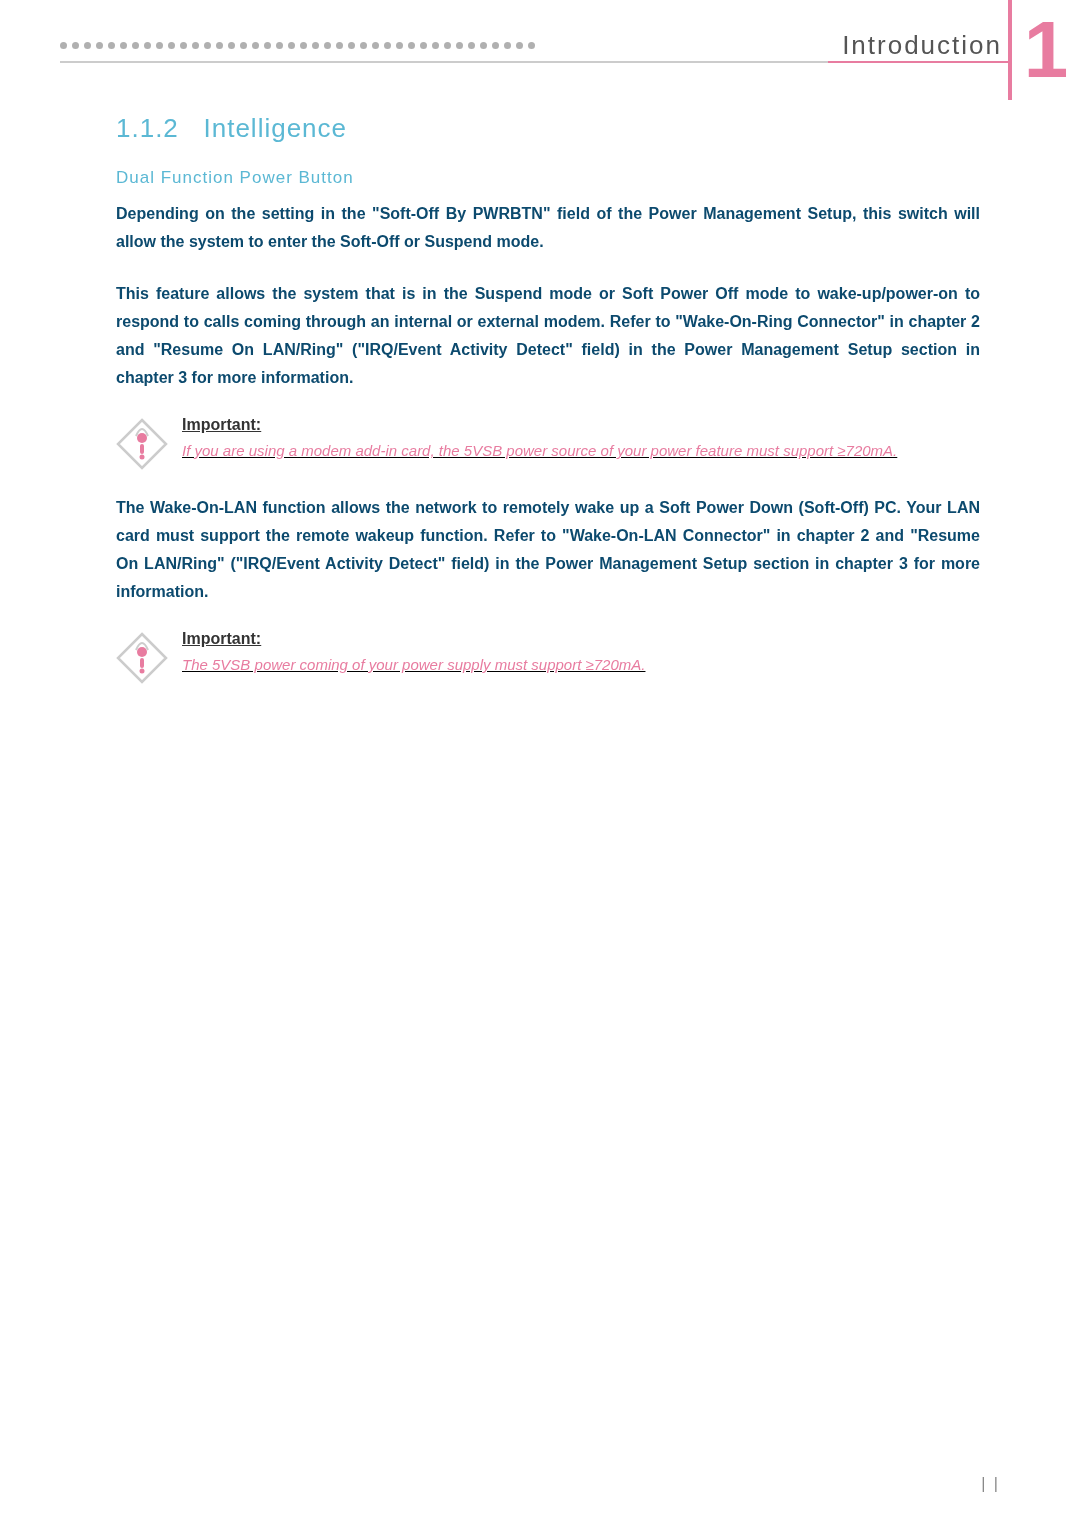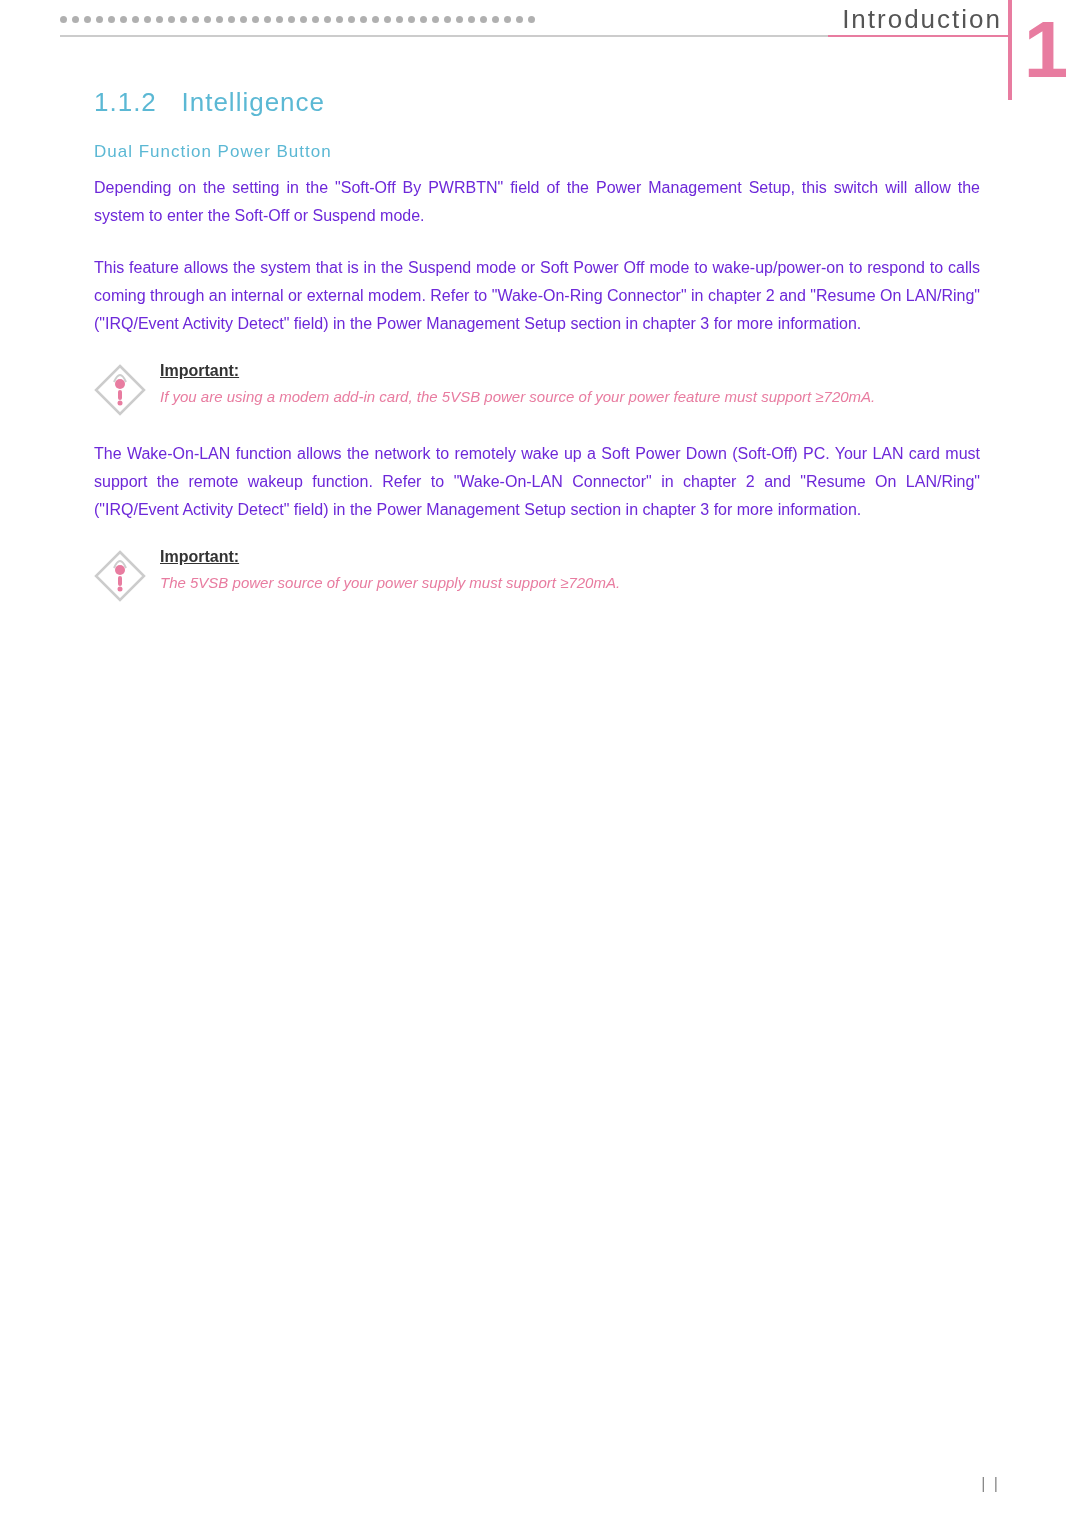--- a/index.html
+++ b/index.html
@@ -14,21 +14,21 @@
       background: #ffffff;
       font-family: 'Arial', sans-serif;
       position: relative;
     }
 
     
     .header-bar {
       display: flex;
       align-items: center;
       justify-content: center;
-      padding: 4px 0 0 0;
+      padding: 30px 0 0 0;
       margin: 0 60px;
       border-bottom: none;
     }
 
     .dots-line {
       flex: 1;
       display: flex;
       align-items: center;
       padding-right: 12px;
     }
@@ -66,22 +66,21 @@
 
     .chapter-number {
       font-size: 80px;
       font-weight: bold;
       color: #e87ca0;
       line-height: 1;
     }
 
     
     .content {
-      padding: 40px 100px 60px 58px;
-      margin-left: 36px;
+      padding: 40px 100px 60px 116px;
     }
 
     
     .section-title {
       font-size: 26px;
       color: #5bb8d4;
       font-weight: normal;
       margin-bottom: 24px;
       margin-top: 10px;
       letter-spacing: 1px;
@@ -93,43 +92,45 @@
       color: #5bb8d4;
       font-weight: normal;
       margin-bottom: 12px;
       margin-top: 8px;
       letter-spacing: 1px;
     }
 
     
     .body-text {
       font-size: 16px;
-      color: #6d28d9;
+      color: #0c4a6e;
       line-height: 1.75;
       text-align: justify;
       margin-bottom: 24px;
+      font-weight: bold;
     }
 
     
     .notice-box {
       display: flex;
       align-items: flex-start;
       margin: 18px 0 24px 0;
     }
 
     .notice-icon {
       width: 52px;
       height: 52px;
       flex-shrink: 0;
       margin-right: 14px;
       margin-top: 2px;
     }
 
     .notice-content {
       flex: 1;
+      text-decoration: underline;
     }
 
     .notice-title {
       font-size: 16px;
       color: #333333;
       font-weight: bold;
       text-decoration: underline;
       margin-bottom: 4px;
     }
 
@@ -249,19 +250,19 @@
   <div class="notice-box">
     <svg class="notice-icon" viewBox="0 0 52 52" xmlns="http://www.w3.org/2000/svg">
       <polygon points="26,2 50,26 26,50 2,26" fill="none" stroke="#cccccc" stroke-width="2.5"></polygon>
       <path d="M20 18 Q26 4 32 18" fill="none" stroke="#cccccc" stroke-width="2"></path>
       <circle cx="26" cy="20" r="5" fill="#e87ca0"></circle>
       <rect x="24" y="26" width="4" height="10" rx="2" fill="#e87ca0"></rect>
       <circle cx="26" cy="39" r="2.5" fill="#e87ca0"></circle>
     </svg>
     <div class="notice-content">
       <div class="notice-title">Important:</div>
-      <div class="notice-text">The 5VSB power source of your power supply must support ≥720mA.</div>
+      <div class="notice-text">The 5VSB power coming of your power supply must support ≥720mA.</div>
     </div>
   </div>
 
 </div>
 
 <div class="page-number">| |</div>
 
 </body></html>

